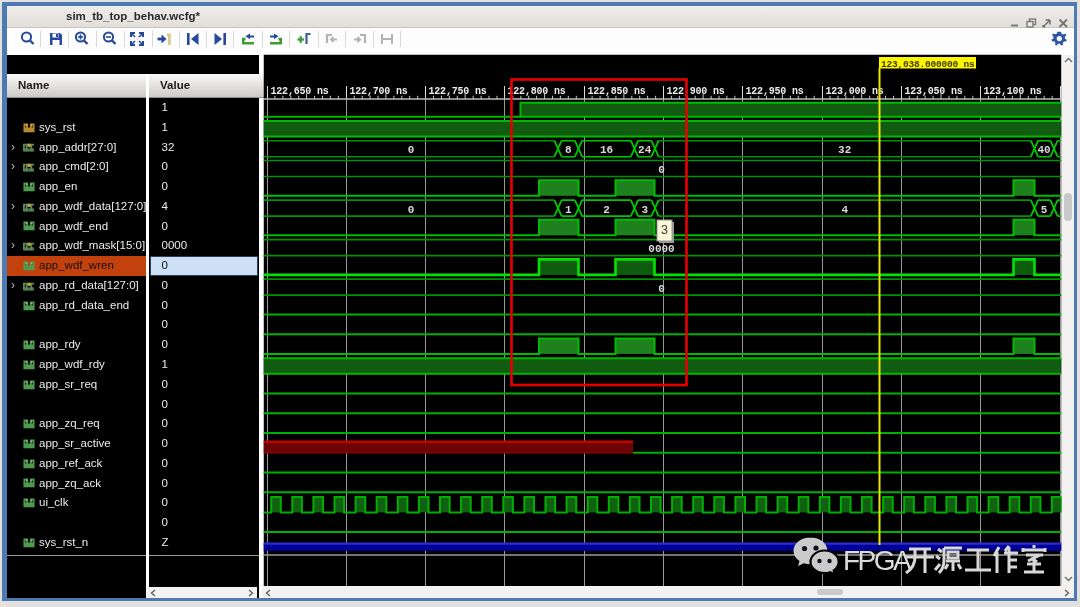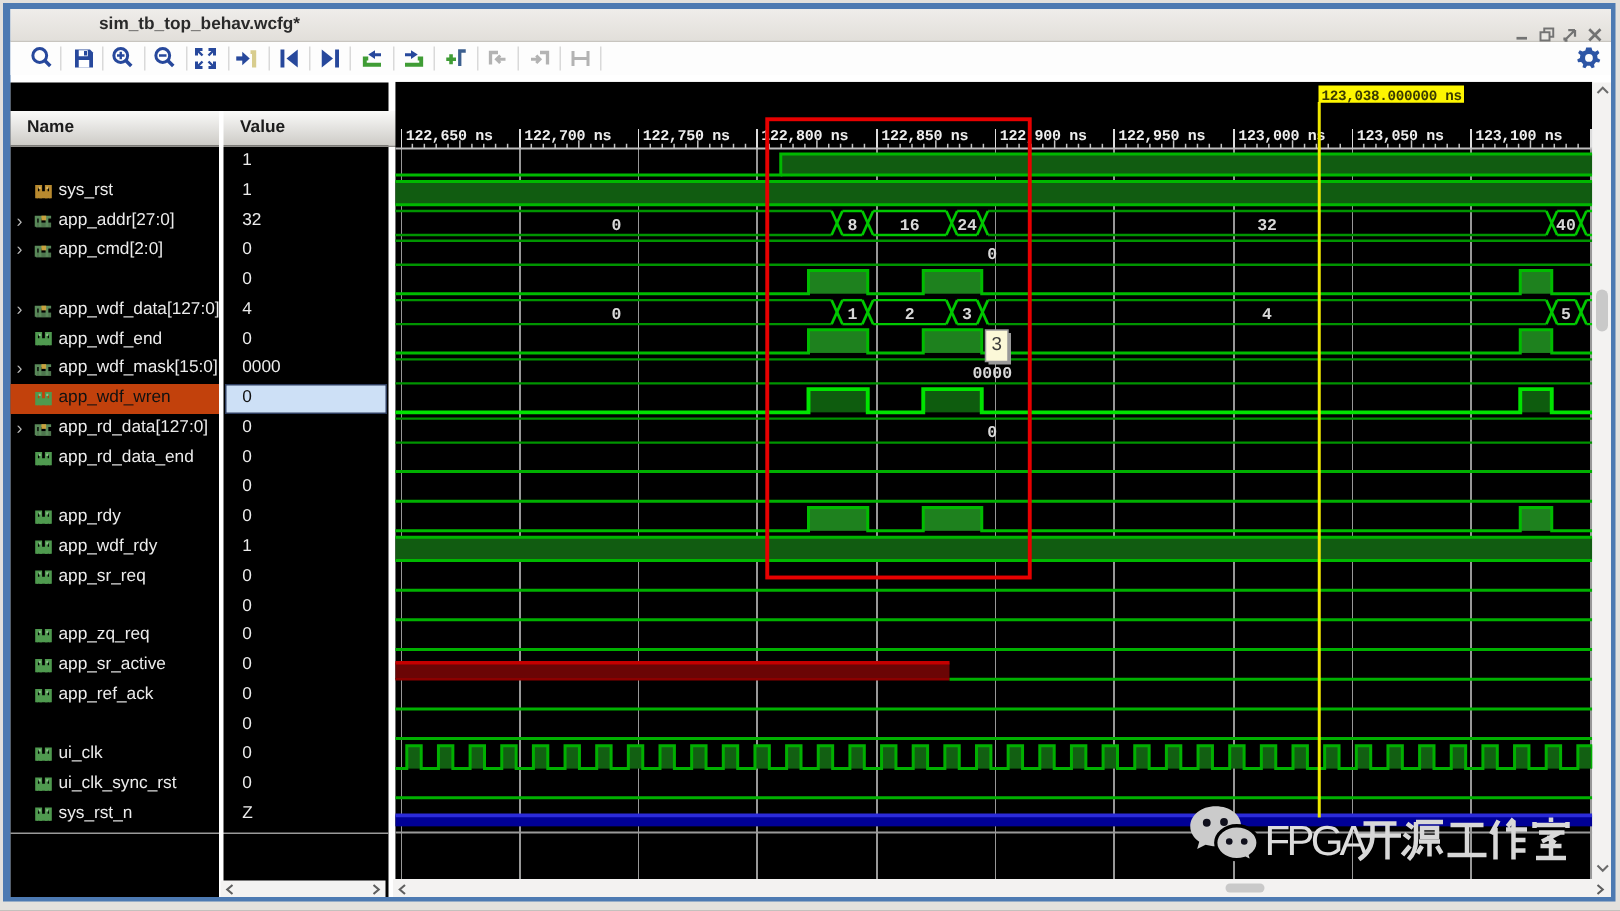--- a/index.html
+++ b/index.html
@@ -182,20 +182,28 @@
         <svg class="sig" width="13" height="13" viewBox="0 0 13 13">
           <path d="M1 11 V4 H4 V11 M4 4 H9 M9 11 V4 H12" fill="none" stroke="#5a8a5a" stroke-width="2"></path>
           <rect x="5" y="3" width="3.4" height="3.4" fill="#c9a23f"></rect>
           <rect x="1" y="8" width="11" height="3.5" fill="#5a8a5a" opacity="0.85"></rect>
         </svg>
         <span class="nm">app_cmd[2:0]</span>
       </div>
 <div class="vrow" style="top:102.6px">
         <span class="vl">0</span>
       </div>
+<div class="row" style="top:122.4px">
+        <svg class="sig" width="13" height="13" viewBox="0 0 13 13">
+          <path d="M1.5 11 V2.5 H4.5 V11 M8.5 11 V2.5 H11.5 V11" fill="none" stroke="#4f9a4f" stroke-width="2"></path>
+          <path d="M1.5 11 V6 H11.5 V11 Z" fill="#4f9a4f"></path>
+          <path d="M3 3.5 H4.5 M8.5 3.5 H10" stroke="#8fbf8f" stroke-width="1.5"></path>
+        </svg>
+        <span class="nm">app_en</span>
+      </div>
 <div class="vrow" style="top:122.4px">
         <span class="vl">0</span>
       </div>
 <div class="row" style="top:142.2px">
         <span class="arr">›</span>
         <svg class="sig" width="13" height="13" viewBox="0 0 13 13">
           <path d="M1 11 V4 H4 V11 M4 4 H9 M9 11 V4 H12" fill="none" stroke="#5a8a5a" stroke-width="2"></path>
           <rect x="5" y="3" width="3.4" height="3.4" fill="#c9a23f"></rect>
           <rect x="1" y="8" width="11" height="3.5" fill="#5a8a5a" opacity="0.85"></rect>
         </svg>
@@ -326,41 +334,41 @@
         <svg class="sig" width="13" height="13" viewBox="0 0 13 13">
           <path d="M1.5 11 V2.5 H4.5 V11 M8.5 11 V2.5 H11.5 V11" fill="none" stroke="#4f9a4f" stroke-width="2"></path>
           <path d="M1.5 11 V6 H11.5 V11 Z" fill="#4f9a4f"></path>
           <path d="M3 3.5 H4.5 M8.5 3.5 H10" stroke="#8fbf8f" stroke-width="1.5"></path>
         </svg>
         <span class="nm">app_ref_ack</span>
       </div>
 <div class="vrow" style="top:399.2px">
         <span class="vl">0</span>
       </div>
+<div class="row" style="top:418.9px">
+        <svg class="sig" width="13" height="13" viewBox="0 0 13 13">
+          <path d="M1.5 11 V2.5 H4.5 V11 M8.5 11 V2.5 H11.5 V11" fill="none" stroke="#4f9a4f" stroke-width="2"></path>
+          <path d="M1.5 11 V6 H11.5 V11 Z" fill="#4f9a4f"></path>
+          <path d="M3 3.5 H4.5 M8.5 3.5 H10" stroke="#8fbf8f" stroke-width="1.5"></path>
+        </svg>
+        <span class="nm">app_zq_ack</span>
+      </div>
 <div class="vrow" style="top:418.9px">
         <span class="vl">0</span>
       </div>
 <div class="row" style="top:438.7px">
         <svg class="sig" width="13" height="13" viewBox="0 0 13 13">
           <path d="M1.5 11 V2.5 H4.5 V11 M8.5 11 V2.5 H11.5 V11" fill="none" stroke="#4f9a4f" stroke-width="2"></path>
           <path d="M1.5 11 V6 H11.5 V11 Z" fill="#4f9a4f"></path>
           <path d="M3 3.5 H4.5 M8.5 3.5 H10" stroke="#8fbf8f" stroke-width="1.5"></path>
         </svg>
         <span class="nm">ui_clk</span>
       </div>
 <div class="vrow" style="top:438.7px">
         <span class="vl">0</span>
-      </div>
-<div class="row" style="top:458.5px">
-        <svg class="sig" width="13" height="13" viewBox="0 0 13 13">
-          <path d="M1.5 11 V2.5 H4.5 V11 M8.5 11 V2.5 H11.5 V11" fill="none" stroke="#4f9a4f" stroke-width="2"></path>
-          <path d="M1.5 11 V6 H11.5 V11 Z" fill="#4f9a4f"></path>
-          <path d="M3 3.5 H4.5 M8.5 3.5 H10" stroke="#8fbf8f" stroke-width="1.5"></path>
-        </svg>
-        <span class="nm">ui_clk_sync_rst</span>
       </div>
 <div class="vrow" style="top:458.5px">
         <span class="vl">0</span>
       </div>
 <div class="row" style="top:478.3px">
         <svg class="sig" width="13" height="13" viewBox="0 0 13 13">
           <path d="M1.5 11 V2.5 H4.5 V11 M8.5 11 V2.5 H11.5 V11" fill="none" stroke="#4f9a4f" stroke-width="2"></path>
           <path d="M1.5 11 V6 H11.5 V11 Z" fill="#4f9a4f"></path>
           <path d="M3 3.5 H4.5 M8.5 3.5 H10" stroke="#8fbf8f" stroke-width="1.5"></path>
         </svg>

